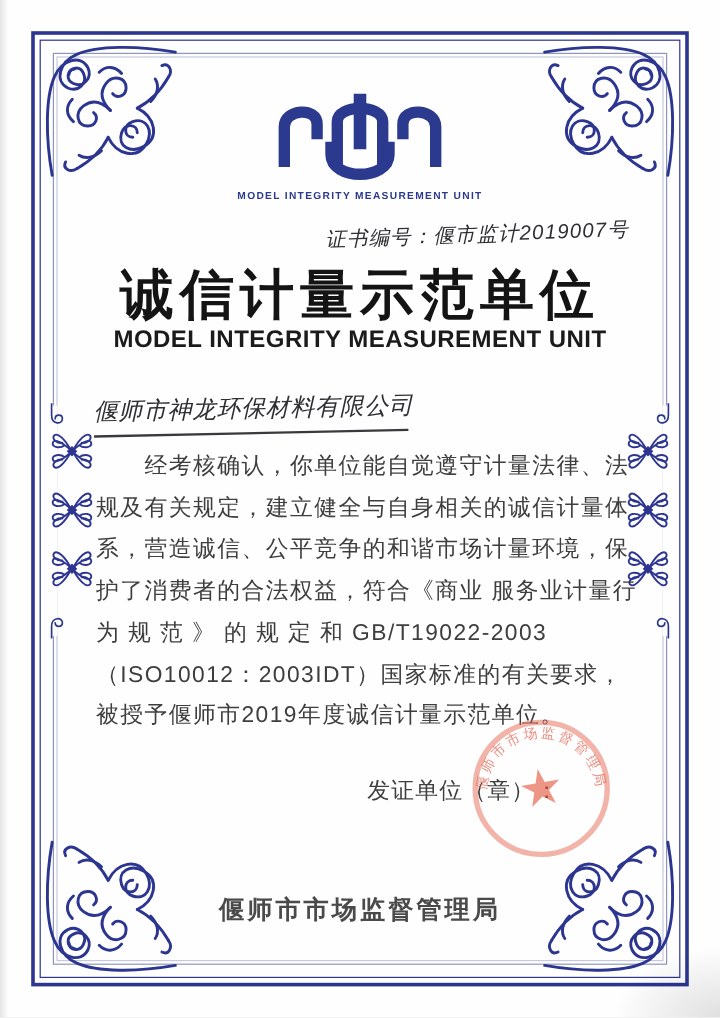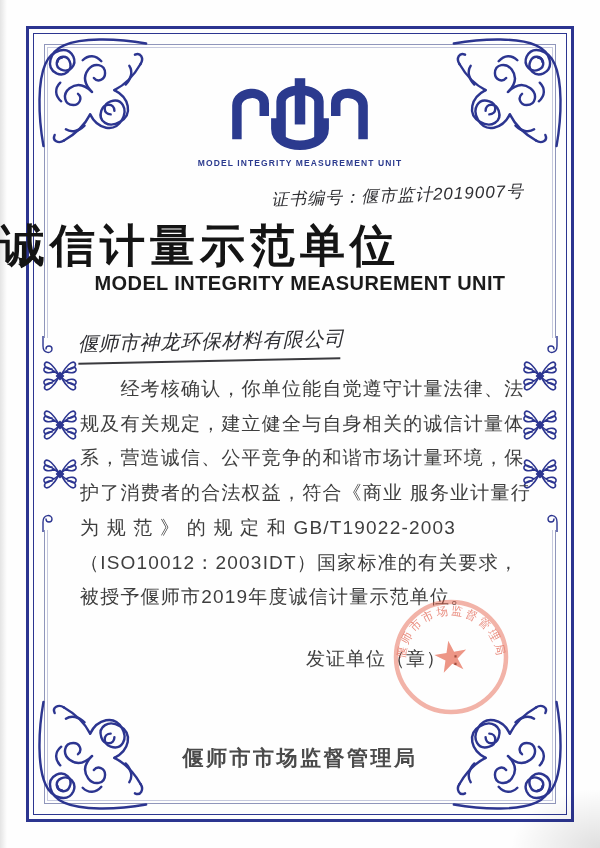--- a/index.html
+++ b/index.html
@@ -36,21 +36,21 @@
     color:#2b3a8e;font-size:8.5px;font-weight:bold;letter-spacing:1.1px;
   }
   
   .hand{font-style:italic;color:#2f2f33;}
   .cert-no{
     position:absolute;top:184px;right:76px;font-size:17px;
     transform:rotate(-2deg);letter-spacing:1px;
   }
   
   .title{
-    position:absolute;top:216px;left:0;width:100%;text-align:left;
+    position:absolute;top:216px;left:0;width:100%;text-align:center;
     font-family:"Liberation Serif","DejaVu Serif",serif;font-weight:bold;
     font-size:45px;letter-spacing:5px;color:#141414;
   }
   .subtitle{
     position:absolute;top:272px;left:0;width:100%;text-align:center;
     font-weight:bold;font-size:20px;letter-spacing:0.4px;color:#1b1b1b;
   }
   
   .awardee{
     position:absolute;top:326px;left:78px;width:262px;height:34px;

